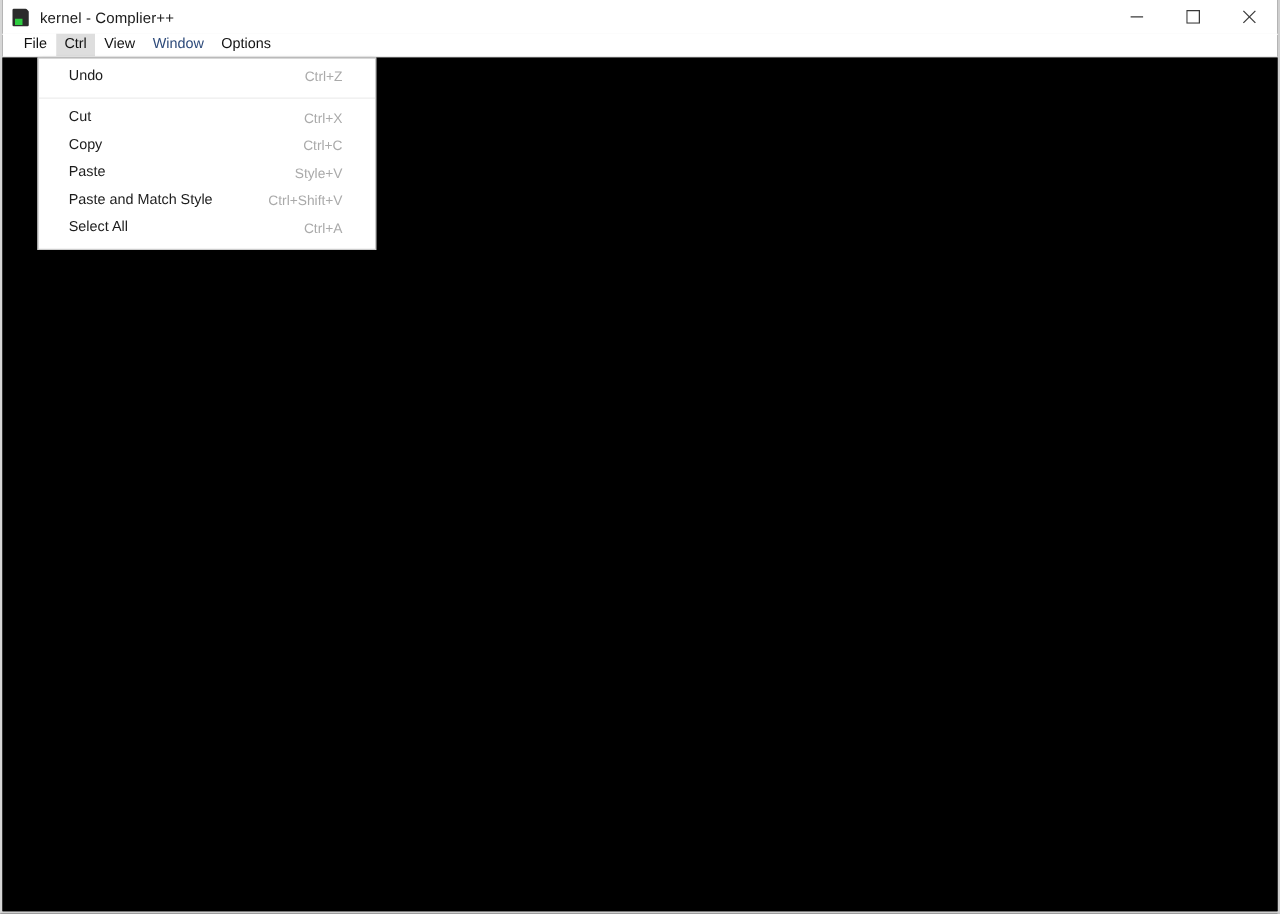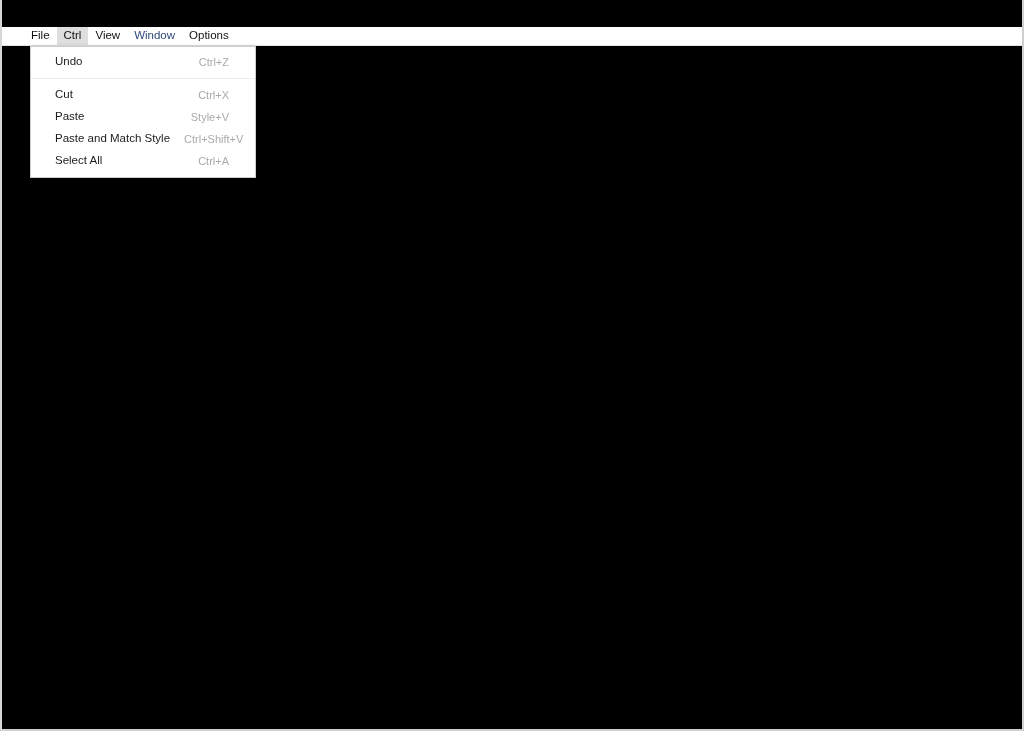--- a/index.html
+++ b/index.html
@@ -94,21 +94,21 @@
   #menu-bar {
     position: absolute;
     left: 0;
     top: 27px;
     right: 0;
     height: 19px;
     background: #ffffff;
     border-bottom: 1px solid #e3e3e3;
     display: flex;
     align-items: stretch;
-    padding-left: 22px;
+    padding-left: 10px;
     box-sizing: border-box;
   }
   .menu-bar-item {
     font-size: 11.5px;
     color: #111111;
     padding: 0 7px;
     display: flex;
     align-items: center;
     white-space: nowrap;
     line-height: 1;
@@ -119,21 +119,21 @@
   }
   .menu-bar-item.accent {
     color: #2d4a7a;
   }
 
   
   #edit-dropdown {
     position: absolute;
     left: 28px;
     top: 46px;
-    width: 226px;
+    width: 271px;
     background: #ffffff;
     border: 1px solid #cccccc;
     box-shadow: 0 1px 4px rgba(0,0,0,0.28);
     padding: 4px 0 5px 0;
     box-sizing: border-box;
     z-index: 20;
   }
   .menu-row {
     height: 22px;
     display: flex;
@@ -168,20 +168,47 @@
     right: 0;
     bottom: 0;
     background: #000000;
   }
 </style>
 </head>
 <body>
 
 <div id="app-window">
 
+  <div id="title-bar">
+    <div id="app-icon">
+      <div class="ic-body"></div>
+      <div class="ic-green"></div>
+      <div class="ic-fold"></div>
+    </div>
+    <div id="window-title">kernel - Complier++</div>
+
+    <div id="window-controls">
+      <div class="win-ctl">
+        <svg width="11" height="11" viewBox="0 0 11 11" aria-hidden="true">
+          <line x1="0.5" y1="5.5" x2="10.5" y2="5.5" stroke="#3a3a3a" stroke-width="1"></line>
+        </svg>
+      </div>
+      <div class="win-ctl">
+        <svg width="11" height="11" viewBox="0 0 11 11" aria-hidden="true">
+          <rect x="0.5" y="0.5" width="10" height="10" fill="none" stroke="#3a3a3a" stroke-width="1"></rect>
+        </svg>
+      </div>
+      <div class="win-ctl">
+        <svg width="11" height="11" viewBox="0 0 11 11" aria-hidden="true">
+          <line x1="0.7" y1="0.7" x2="10.3" y2="10.3" stroke="#3a3a3a" stroke-width="1"></line>
+          <line x1="10.3" y1="0.7" x2="0.7" y2="10.3" stroke="#3a3a3a" stroke-width="1"></line>
+        </svg>
+      </div>
+    </div>
+  </div>
 
   <div id="menu-bar">
     <div class="menu-bar-item">File</div>
     <div class="menu-bar-item active">Ctrl</div>
     <div class="menu-bar-item">View</div>
     <div class="menu-bar-item accent">Window</div>
     <div class="menu-bar-item">Options</div>
   </div>
 
   <div id="content-area"></div>
@@ -193,20 +220,24 @@
       <span class="m-shortcut">Ctrl+Z</span>
     </div>
 
     <div class="menu-sep"></div>
 
     <div class="menu-row">
       <span class="m-label">Cut</span>
       <span class="m-shortcut">Ctrl+X</span>
     </div>
     <div class="menu-row">
+      <span class="m-label">Copy</span>
+      <span class="m-shortcut">Ctrl+C</span>
+    </div>
+    <div class="menu-row">
       <span class="m-label">Paste</span>
       <span class="m-shortcut">Style+V</span>
     </div>
     <div class="menu-row">
       <span class="m-label">Paste and Match Style</span>
       <span class="m-shortcut">Ctrl+Shift+V</span>
     </div>
     <div class="menu-row">
       <span class="m-label">Select All</span>
       <span class="m-shortcut">Ctrl+A</span>

